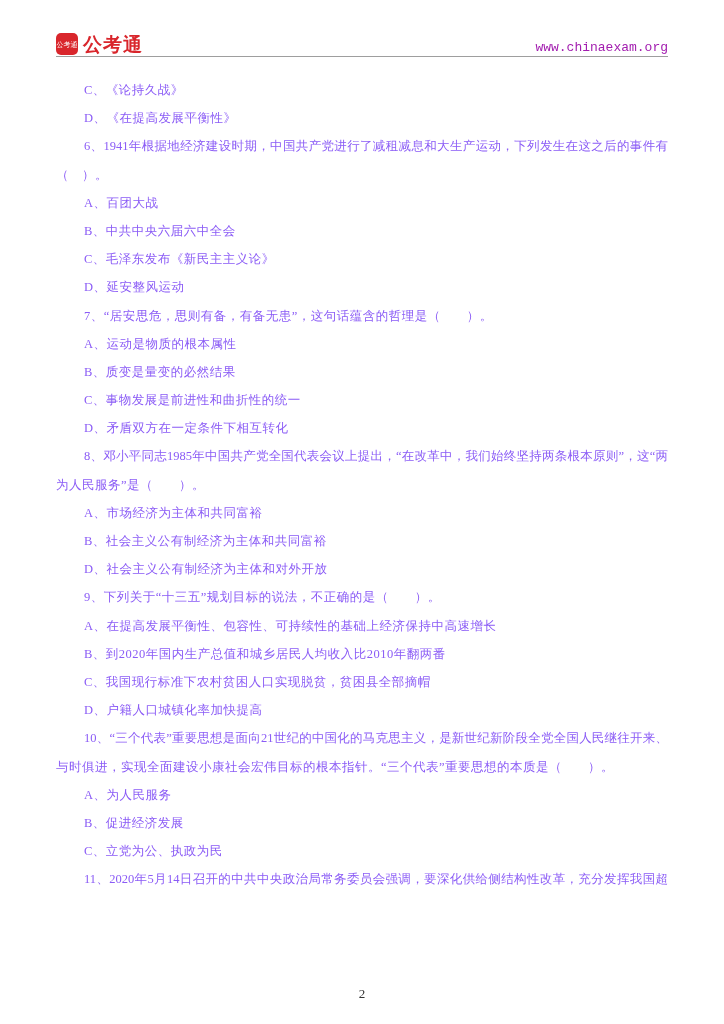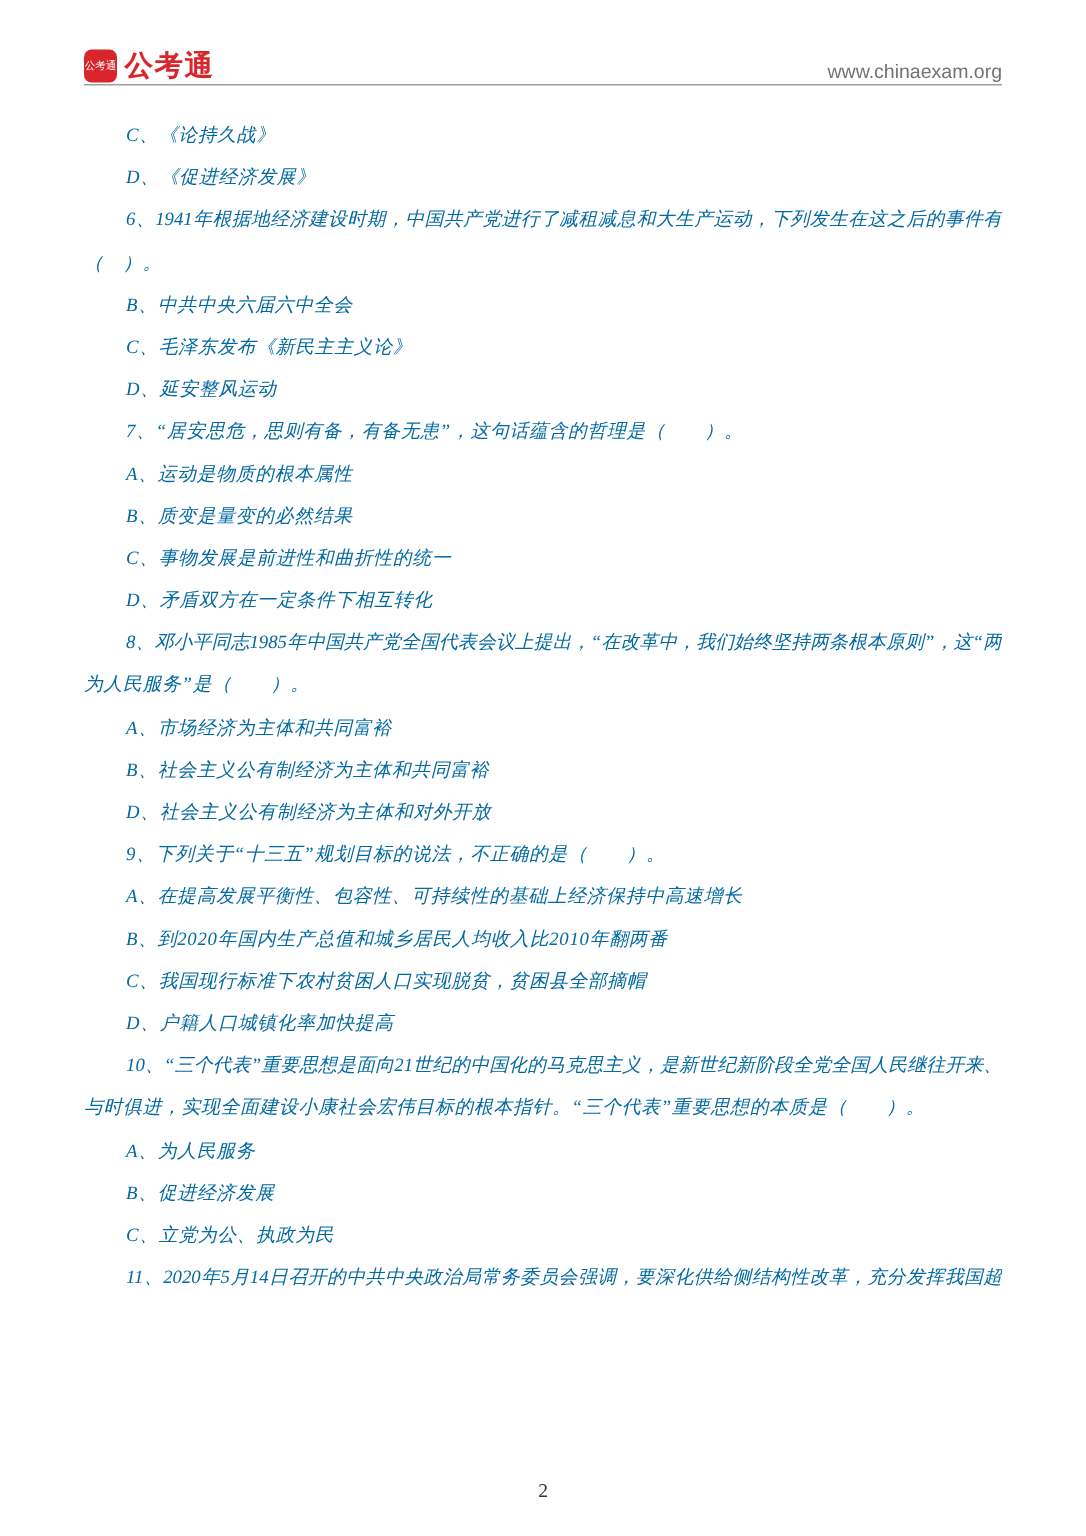--- a/index.html
+++ b/index.html
@@ -48,42 +48,41 @@
   }
   .logo-wordmark {
     color: #d9262c;
     font-size: 19px;
     line-height: 1;
     font-weight: bold;
     font-family: "Liberation Sans", sans-serif;
     letter-spacing: 1px;
   }
   .site-url {
-    color: #737373;
+    color: #a21caf;
     font-size: 13px;
     line-height: 1;
     padding-bottom: 2px;
-    font-family: Liberation Sans, sans-serif;
+    font-family: Liberation Mono, monospace;
     text-align: center;
   }
   
   .content {
     position: absolute;
     left: 56px;
     right: 56px;
     top: 76px;
   }
   .doc-line {
     height: 28.2px;
     line-height: 28.2px;
     font-size: 12.5px;
     letter-spacing: 0.5px;
     white-space: nowrap;
-    color: #0369a1;
-    font-style: italic;
+    color: #8b5cf6;
   }
   .doc-line.indent { padding-left: 28px; }
   .doc-line.fill {
     white-space: normal;
     text-align: justify;
     text-align-last: justify;
     letter-spacing: 0;
     overflow: hidden;
   }
   
@@ -106,23 +105,24 @@
     <div class="logo-group">
       <div class="logo-badge">公考通</div>
       <div class="logo-wordmark">公考通</div>
     </div>
     <div class="site-url">www.chinaexam.org</div>
   </div>
 
   <div class="content" id="doc-lines">
 
   <div class="doc-line indent">C、《论持久战》</div>
-      <div class="doc-line indent">D、《促进经济发展》</div>
+      <div class="doc-line indent">D、《在提高发展平衡性》</div>
       <div class="doc-line indent fill">6、1941年根据地经济建设时期，中国共产党进行了减租减息和大生产运动，下列发生在这之后的事件有</div>
       <div class="doc-line">（　）。</div>
+      <div class="doc-line indent">A、百团大战</div>
       <div class="doc-line indent">B、中共中央六届六中全会</div>
       <div class="doc-line indent">C、毛泽东发布《新民主主义论》</div>
       <div class="doc-line indent">D、延安整风运动</div>
       <div class="doc-line indent">7、“居安思危，思则有备，有备无患”，这句话蕴含的哲理是（　　）。</div>
       <div class="doc-line indent">A、运动是物质的根本属性</div>
       <div class="doc-line indent">B、质变是量变的必然结果</div>
       <div class="doc-line indent">C、事物发展是前进性和曲折性的统一</div>
       <div class="doc-line indent">D、矛盾双方在一定条件下相互转化</div>
       <div class="doc-line indent fill">8、邓小平同志1985年中国共产党全国代表会议上提出，“在改革中，我们始终坚持两条根本原则”，这“两</div>
       <div class="doc-line">为人民服务”是（　　）。</div>

